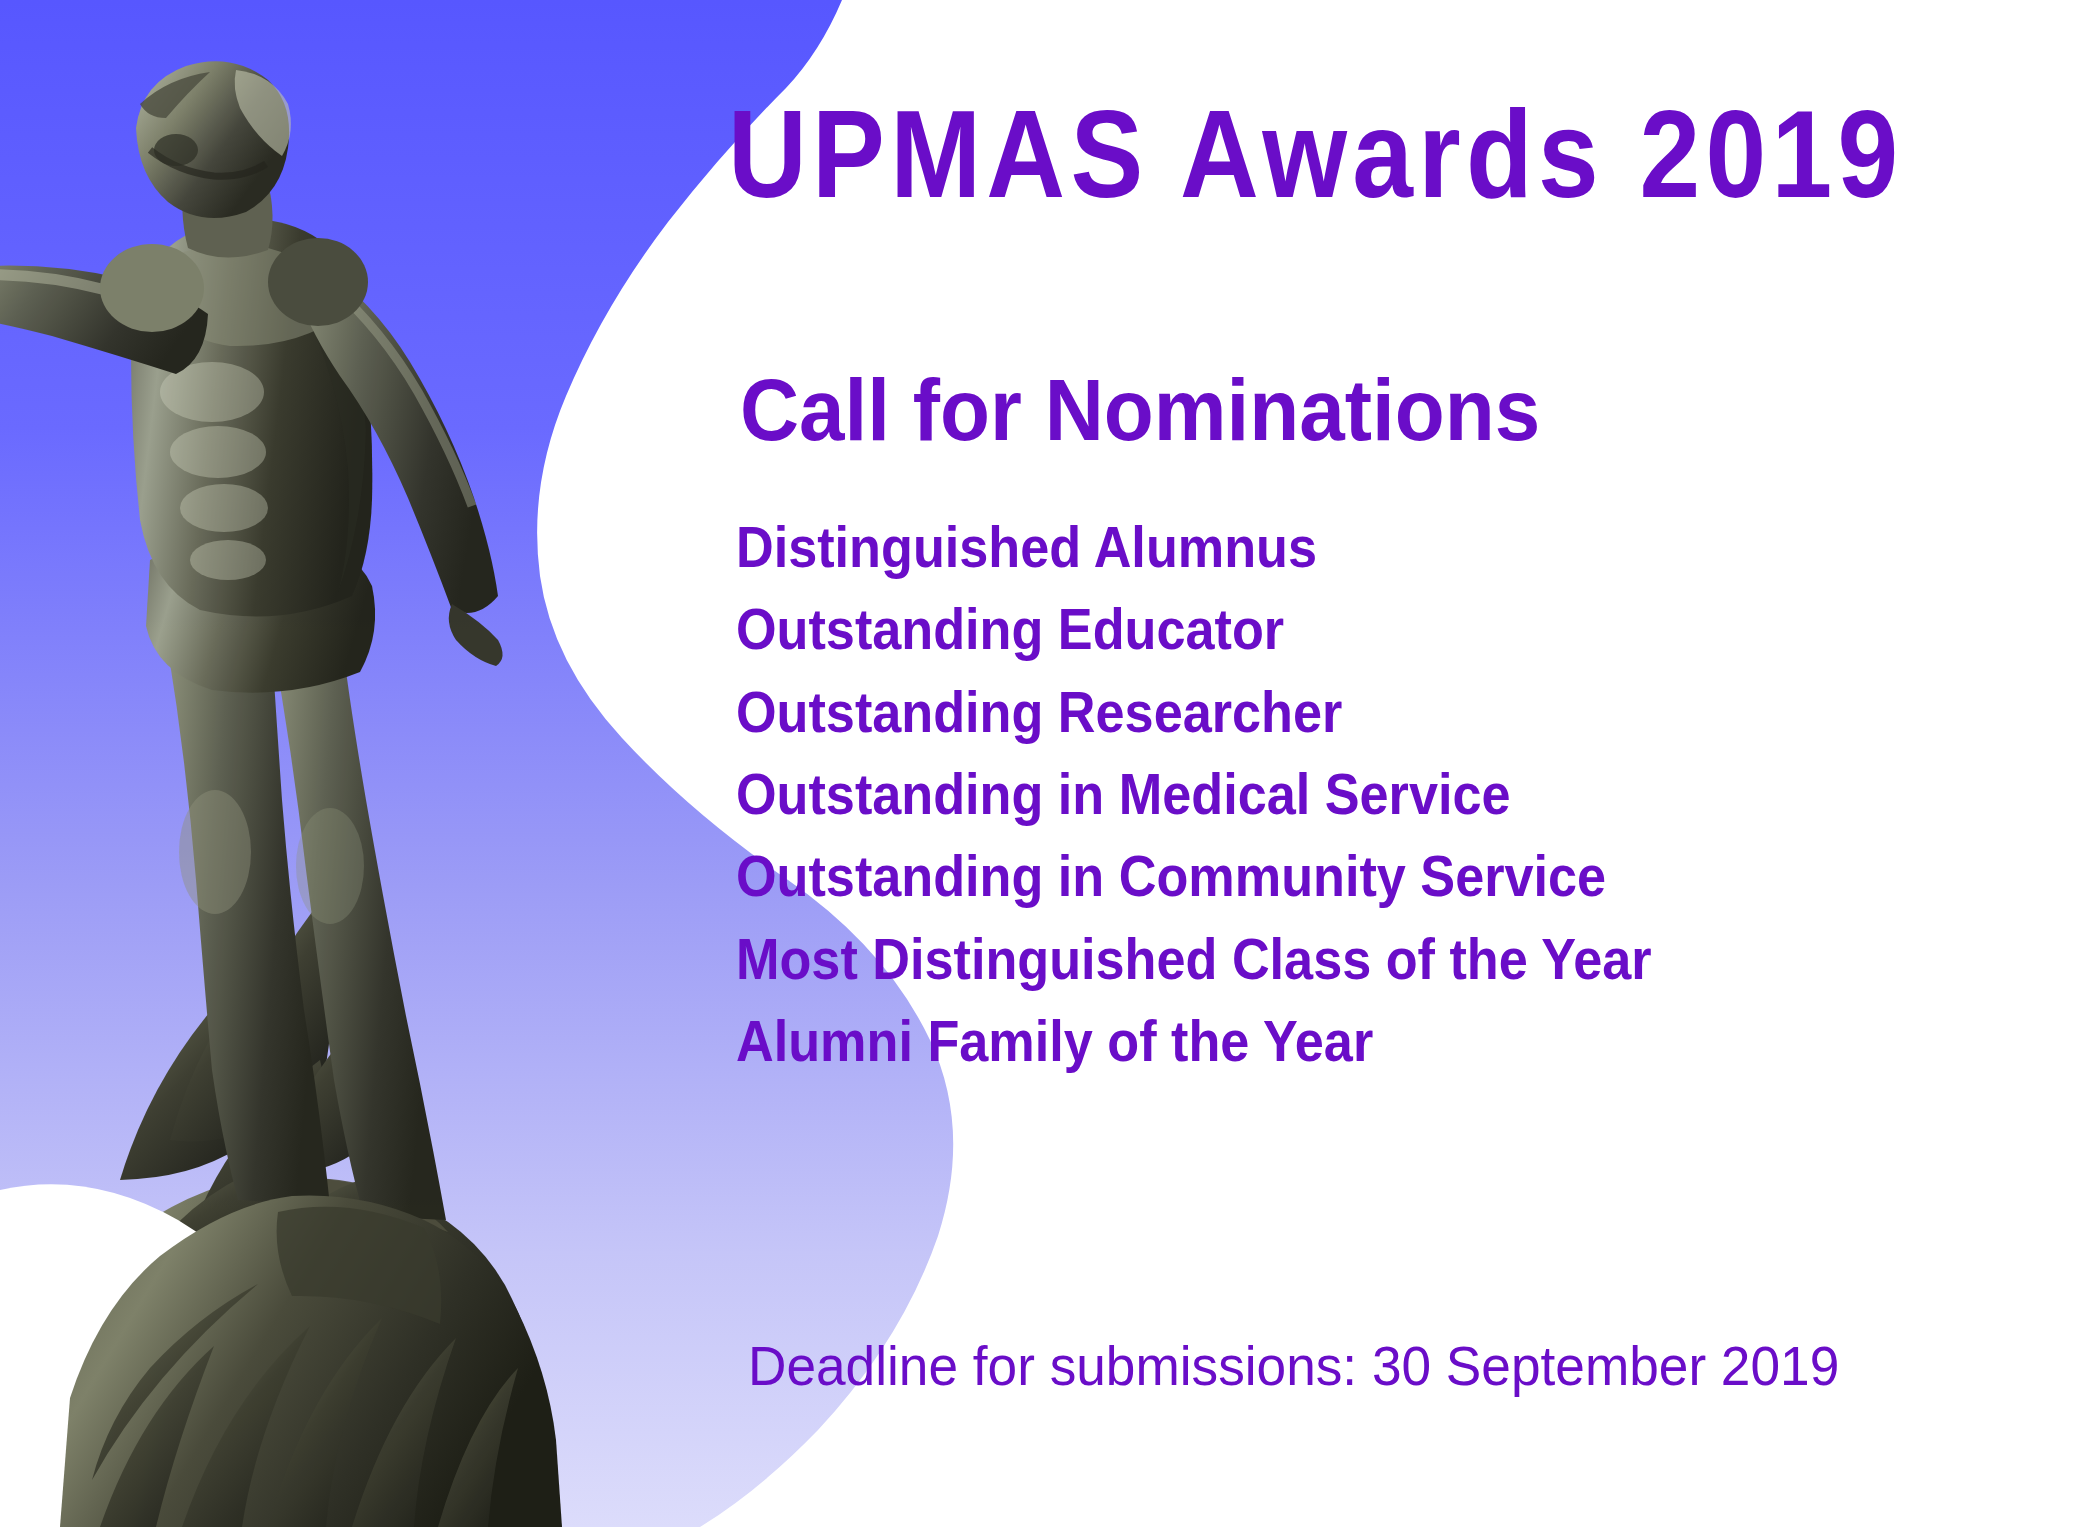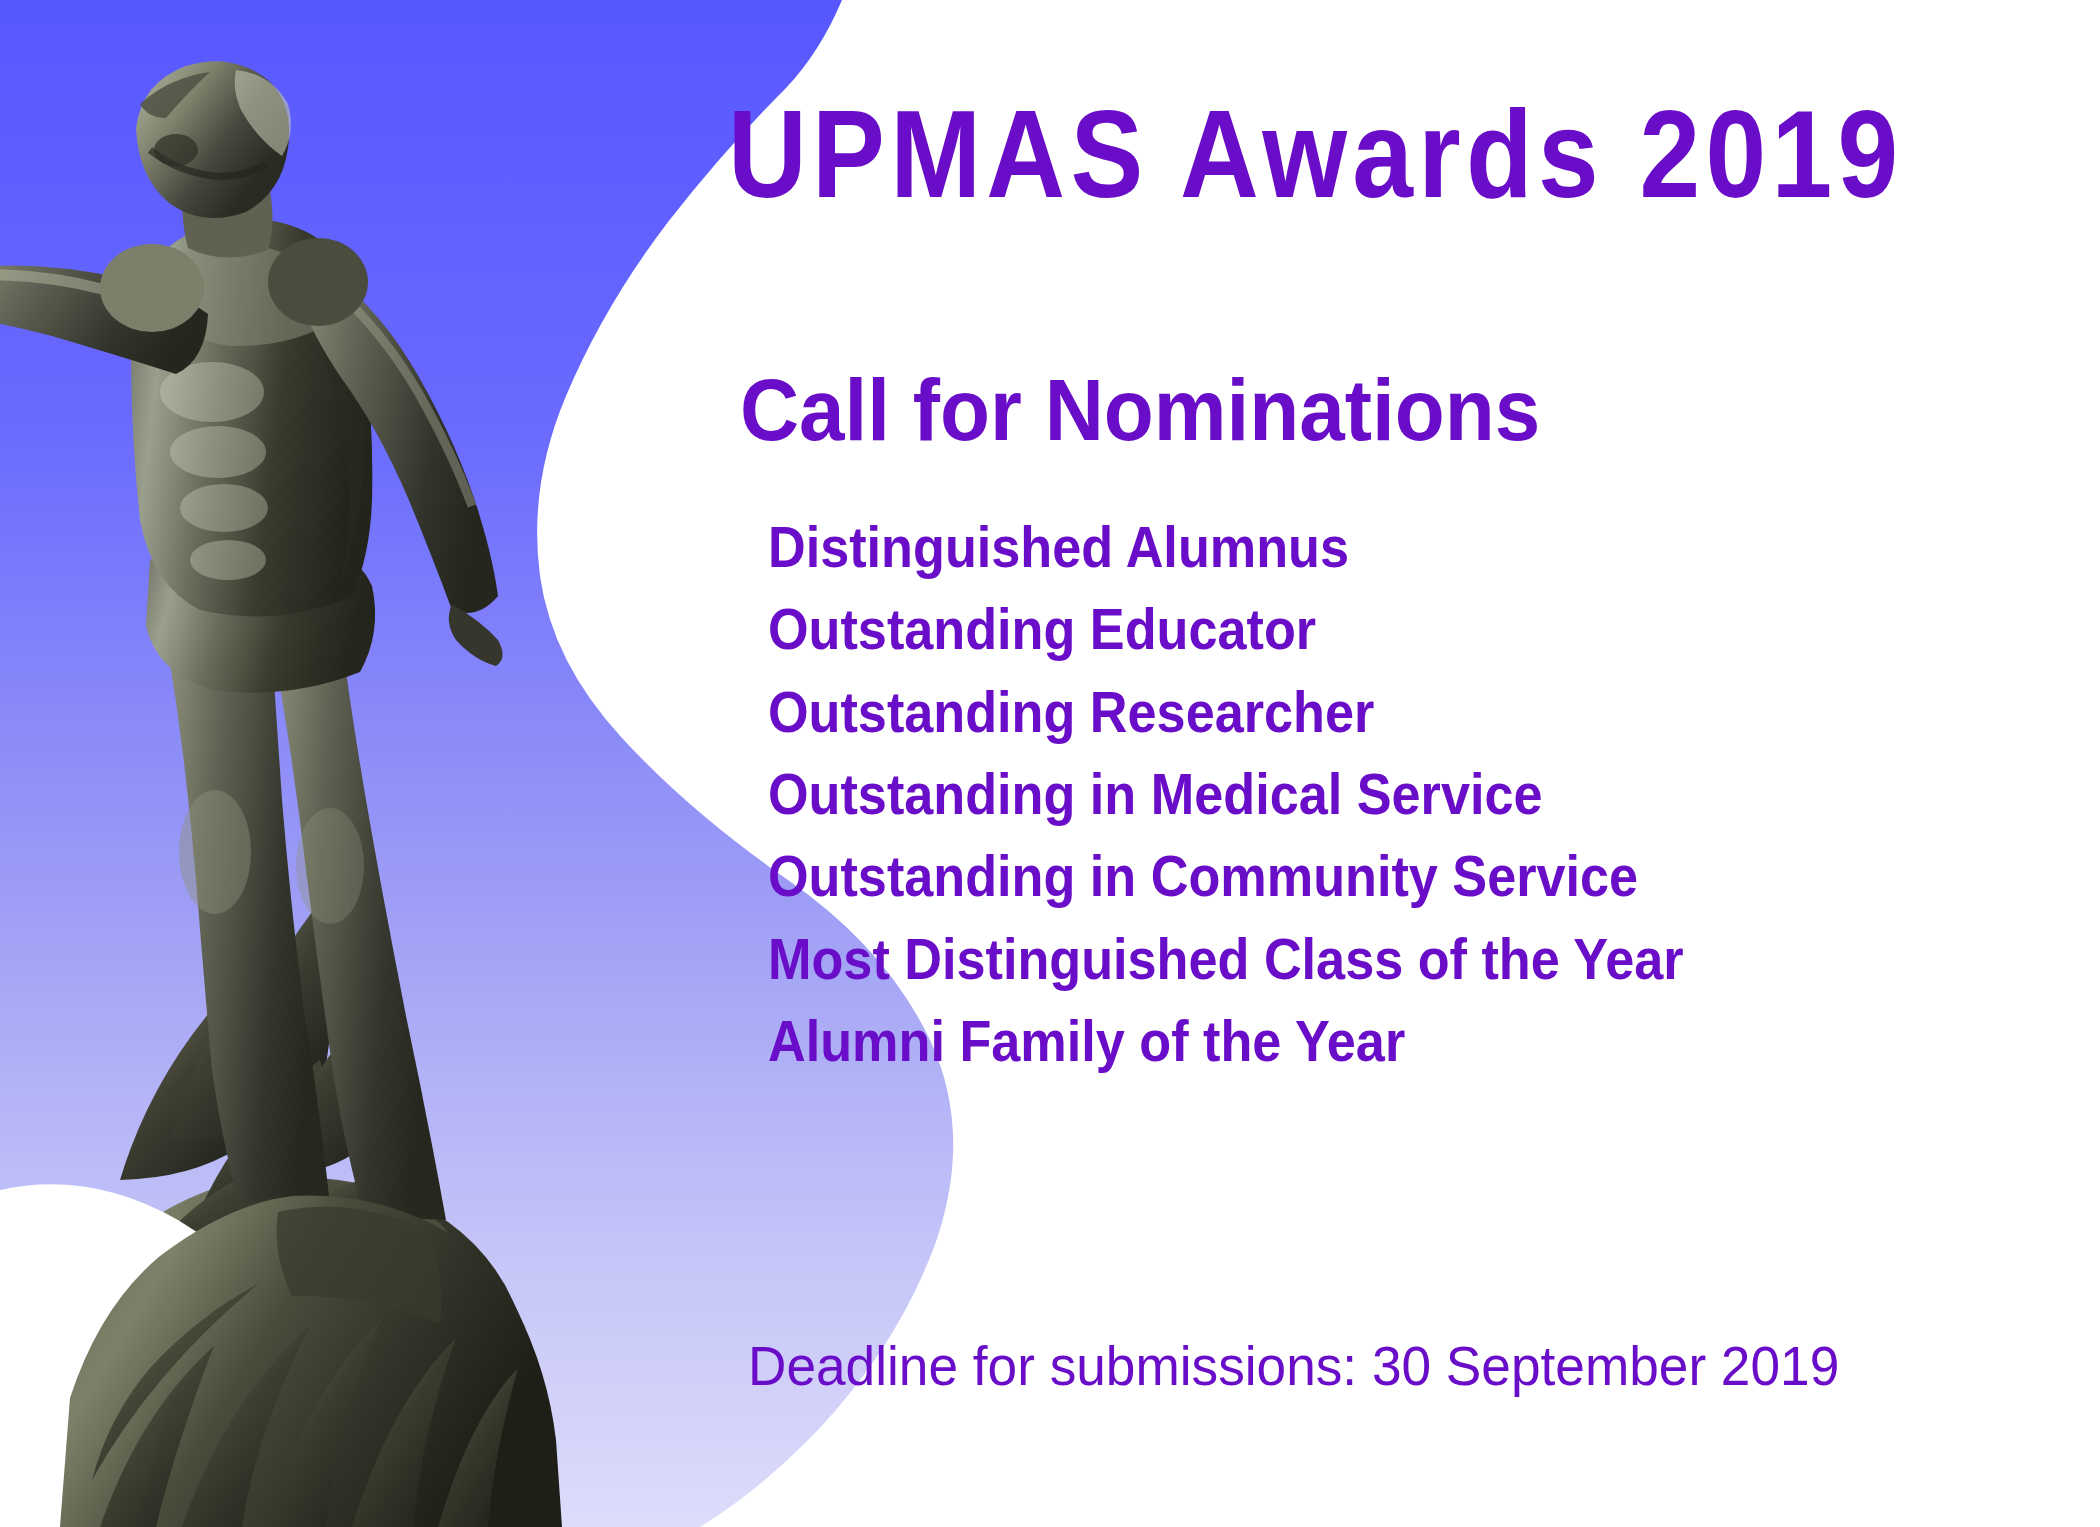--- a/index.html
+++ b/index.html
@@ -64,21 +64,21 @@
     font-weight: 700;
     letter-spacing: 0px;
     line-height: 1;
     font-family: "Liberation Sans", sans-serif;
     transform: scaleX(0.93);
     transform-origin: left top;
   }
 
   #award-list {
     position: absolute;
-    left: 768px;
+    left: 736px;
     top: 506px;
     pointer-events: auto;
   }
 
   .award-item {
     display: block;
     color: #6A0DC8;
     font-size: 58px;
     font-weight: 700;
     line-height: 1.42;

